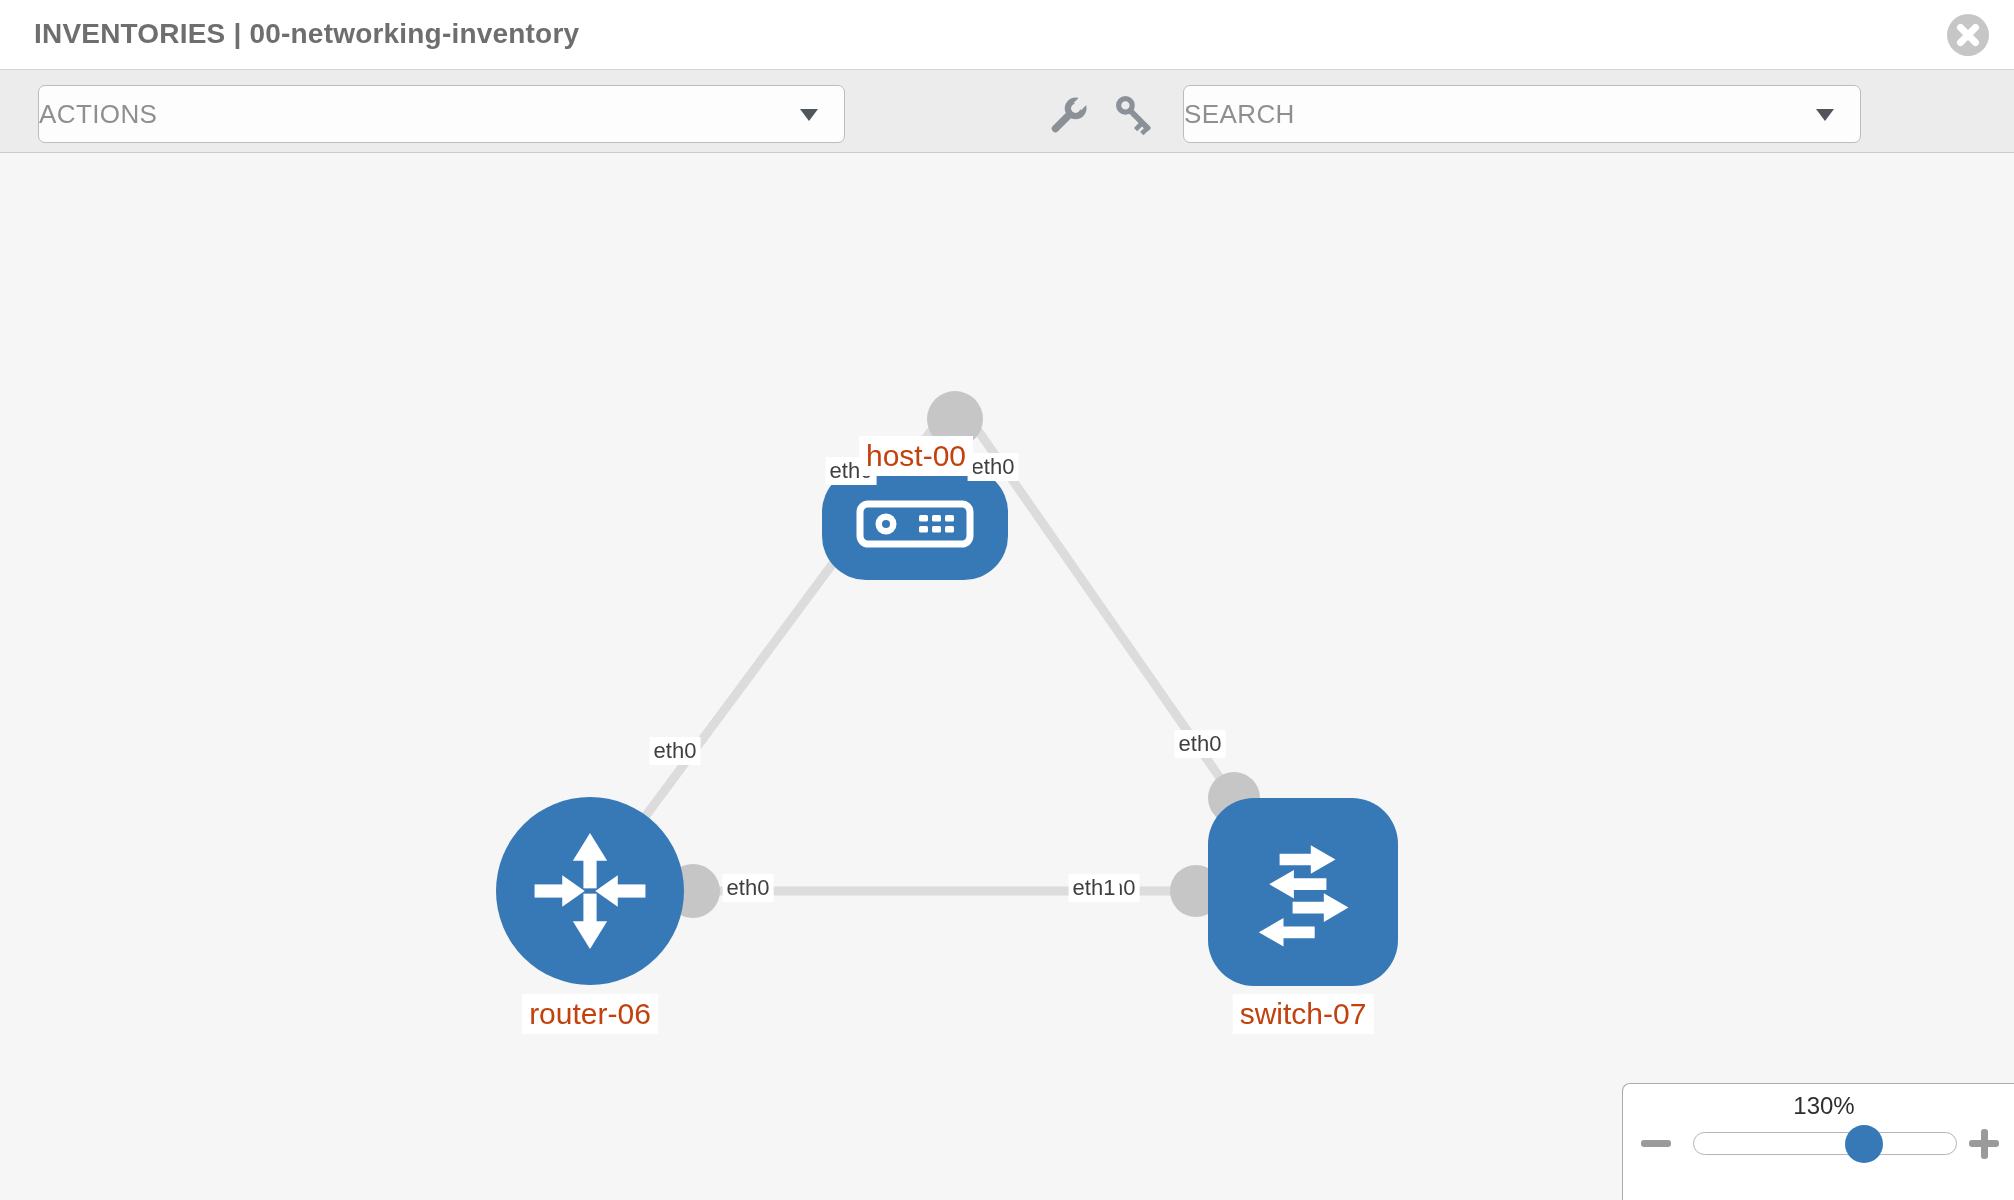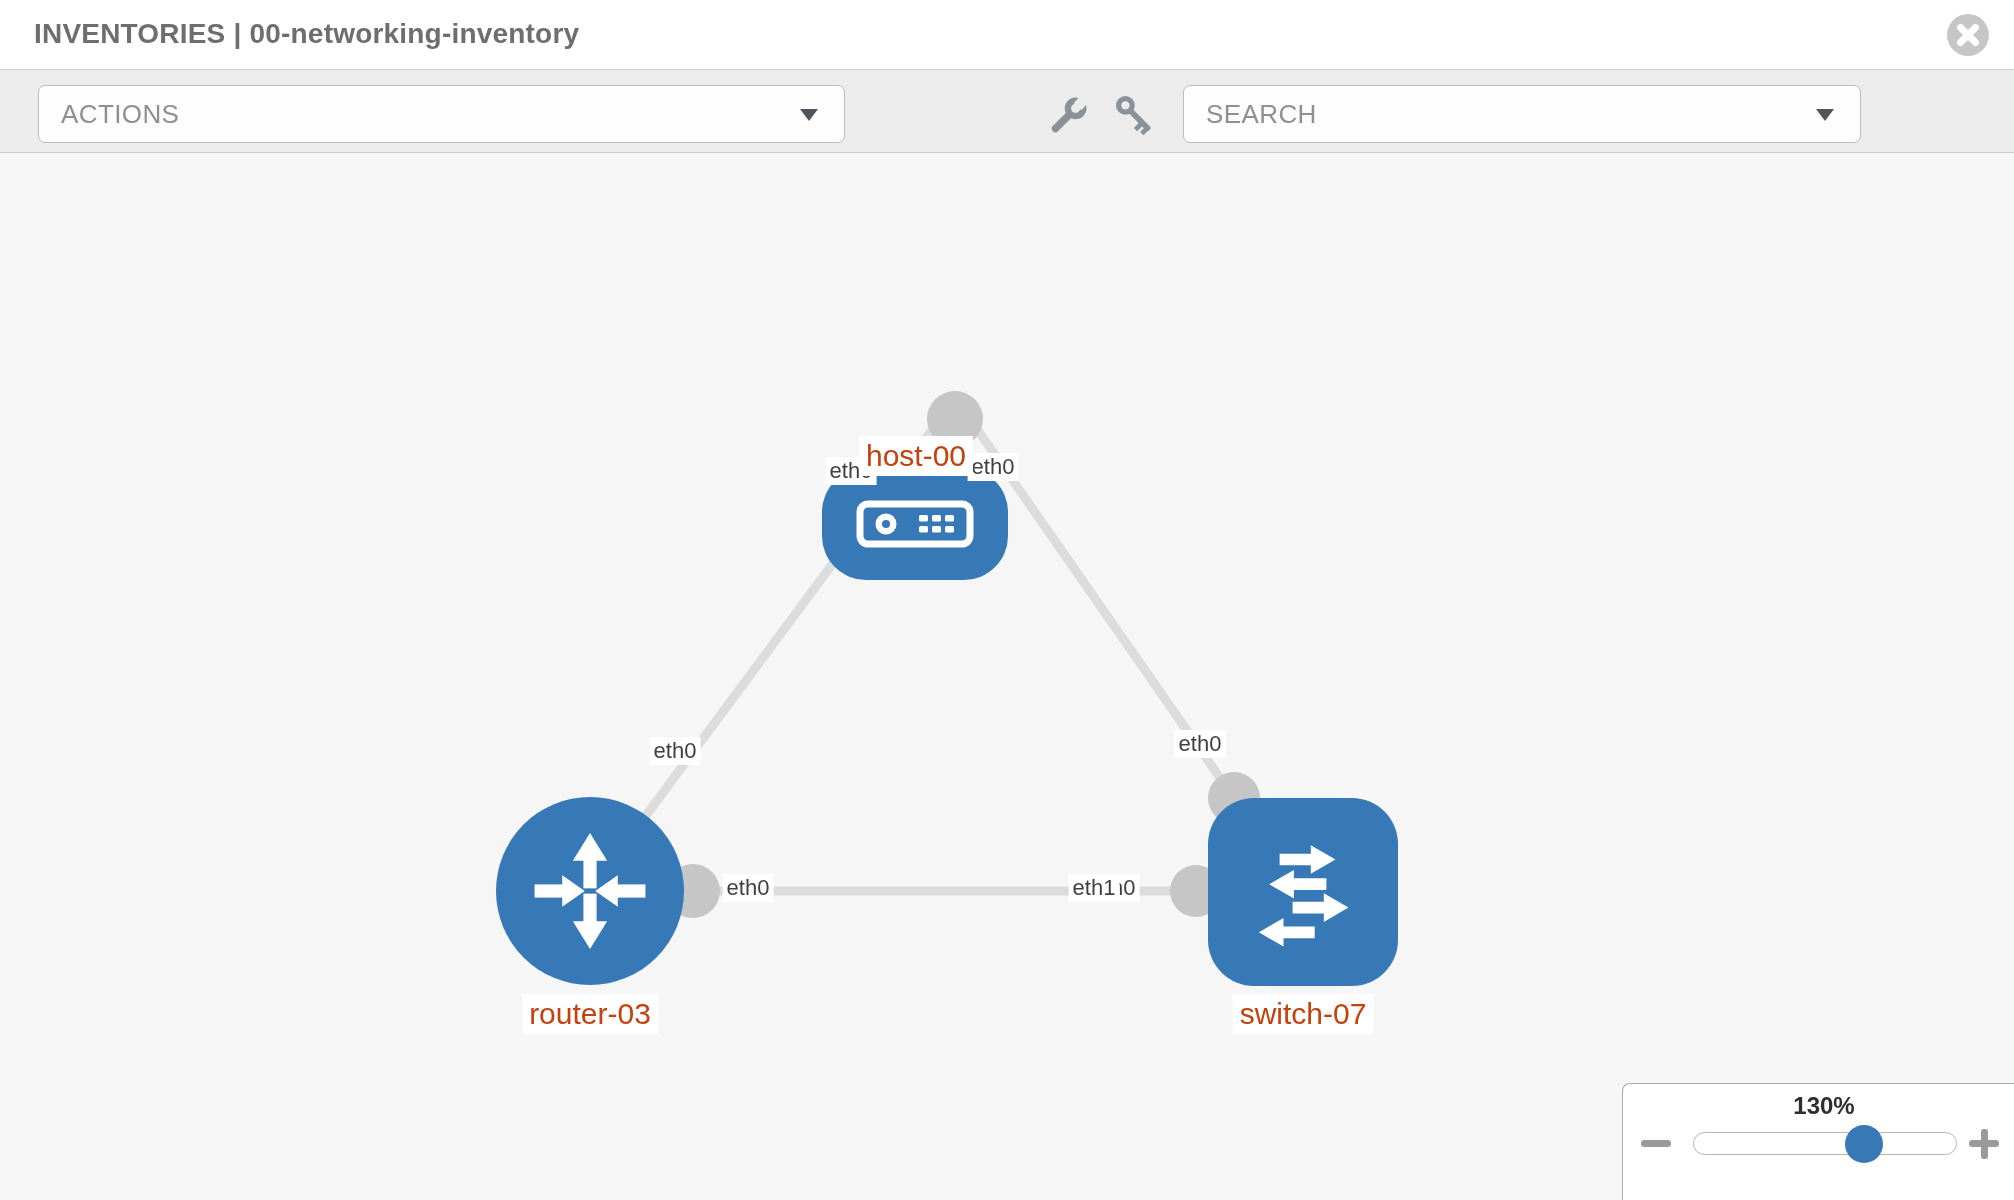--- a/index.html
+++ b/index.html
@@ -23,21 +23,21 @@
   .toolbar{
     position:absolute;left:0;top:70px;width:2014px;height:83px;
     background:#ececec;border-bottom:1px solid #cccccc;box-sizing:border-box;
   }
   .select-box{
     position:absolute;top:15px;height:58px;background:#fdfdfd;
     border:1.5px solid #bcbcbc;border-radius:7px;box-sizing:border-box;
     display:flex;align-items:center;cursor:pointer;
   }
   .select-box .sel-text{
-    margin-left:22px;font-size:26px;color:#8f8f8f;letter-spacing:.4px;
+    font-size:26px;color:#8f8f8f;letter-spacing:.4px;
   }
   .caret{
     position:absolute;right:26px;top:50%;margin-top:-5px;
     width:0;height:0;border-left:9px solid transparent;border-right:9px solid transparent;
     border-top:12px solid #50555b;
   }
   .tool-icon-btn{position:absolute;top:20px;width:50px;height:50px;cursor:pointer;}
   
   .canvas{position:absolute;left:0;top:153px;width:2014px;height:1047px;background:#f6f6f6;}
   .links-layer{position:absolute;left:0;top:0;z-index:1;}
@@ -52,21 +52,21 @@
   }
   .eth-label{
     position:absolute;transform:translateX(-50%);z-index:3;
     background:#ffffff;color:#3f3f3f;font-size:22px;line-height:28px;
     padding:0 4px;white-space:nowrap;
   }
   
   .zoom-panel{
     position:absolute;left:1622px;top:1083px;width:392px;height:117px;z-index:5;
     background:#ffffff;border-top:1.5px solid #ababab;border-left:1.5px solid #ababab;
-    border-top-left-radius:8px;box-sizing:border-box;font-weight:bold;
+    border-top-left-radius:8px;box-sizing:border-box;
   }
   .zoom-level{
     position:absolute;left:201px;top:8px;transform:translateX(-50%);
     font-size:24px;color:#2e2e2e;
   }
   .zoom-btn{position:absolute;width:42px;height:42px;top:38px;cursor:pointer;}
   .zoom-out-btn{left:12px;}
   .zoom-in-btn{left:340px;}
   .minus-glyph{position:absolute;left:6px;top:18px;width:30px;height:7px;border-radius:3px;background:#9a9a9a;}
   .plus-glyph-h{position:absolute;left:6px;top:18px;width:30px;height:7px;border-radius:3px;background:#9a9a9a;}
@@ -186,21 +186,21 @@
 
     <div class="eth-label" style="left:851px;top:304px;">eth0</div>
     <div class="eth-label" style="left:993px;top:300px;">eth0</div>
     <div class="eth-label" style="left:675px;top:584px;">eth0</div>
     <div class="eth-label" style="left:1200px;top:577px;">eth0</div>
     <div class="eth-label" style="left:748px;top:721px;">eth0</div>
     <div class="eth-label" style="left:1114px;top:721px;z-index:3;">eth0</div>
     <div class="eth-label" style="left:1094px;top:721px;z-index:4;">eth1</div>
 
     <div class="node-label" style="left:916px;top:283px;">host-00</div>
-    <div class="node-label" style="left:590px;top:841px;">router-03</div>
+    <div class="node-label" style="left:590px;top:841px;">router-06</div>
     <div class="node-label" style="left:1303px;top:841px;">switch-07</div>
   </div>
 
   <div class="zoom-panel">
     <div class="zoom-level">130%</div>
     <div class="zoom-btn zoom-out-btn">
       <div class="minus-glyph"></div>
     </div>
     <div class="zoom-track"></div>
     <div class="zoom-thumb"></div>

